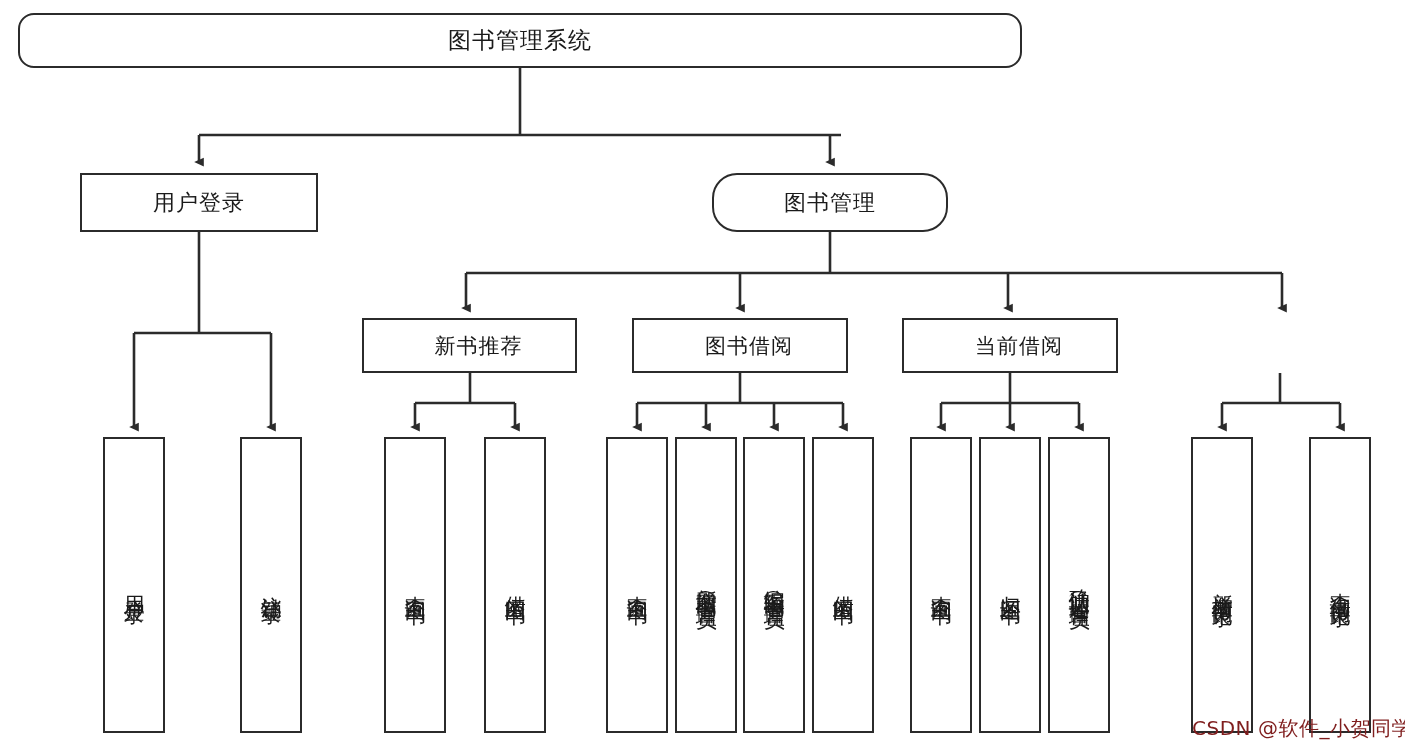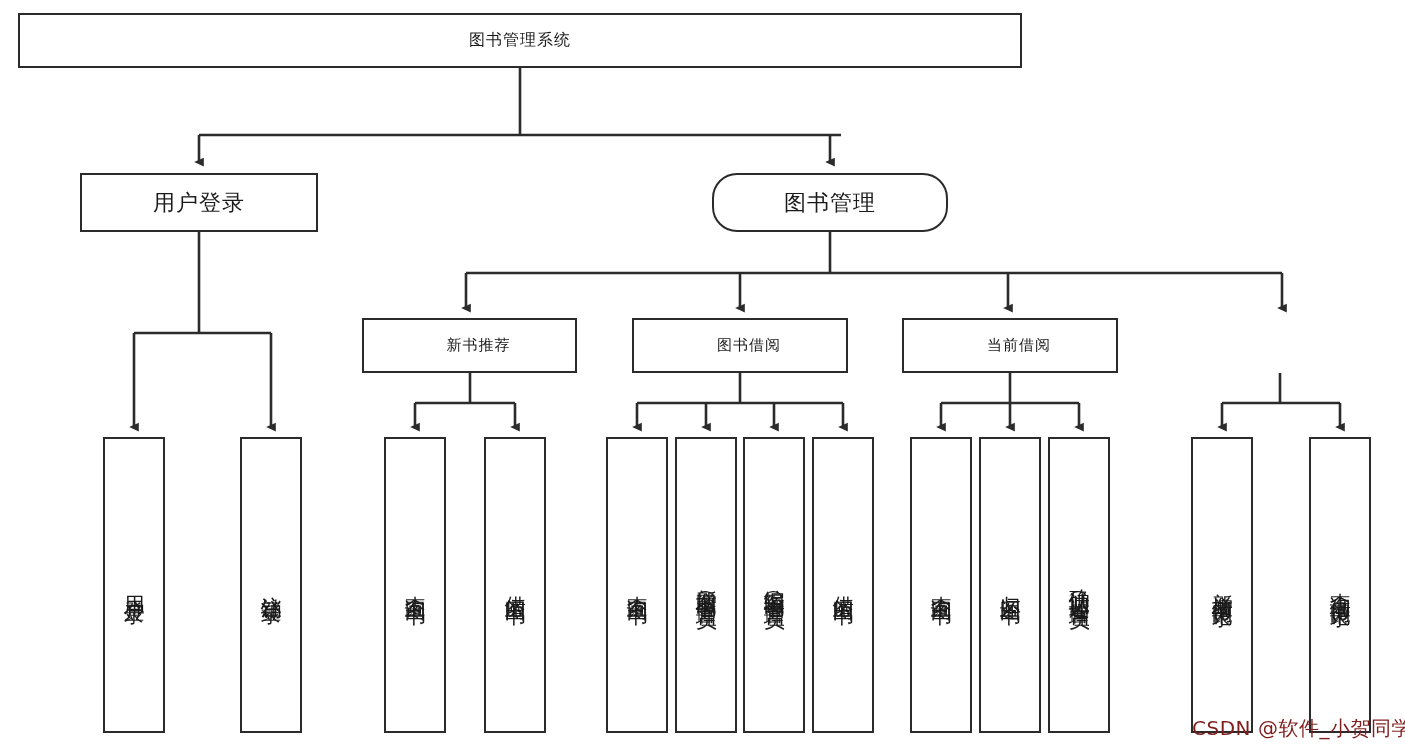--- a/index.html
+++ b/index.html
@@ -30,29 +30,30 @@
     position: absolute;
     box-sizing: border-box;
     background: #ffffff;
     border: 2.5px solid #2b2b2b;
     display: flex;
     align-items: center;
     justify-content: center;
     color: #1a1a1a;
   }
   .node.root {
-    font-size: 16px;
+    font-size: 23px;
     letter-spacing: 1px;
+    border-radius: 16px;
   }
   .node.level1 {
     font-size: 22px;
     letter-spacing: 1px;
   }
   .node.level2 {
-    font-size: 15px;
+    font-size: 21px;
     letter-spacing: 1px;
     padding-left: 18px;
   }
   .node.leaf {
     align-items: center;
     justify-content: center;
     padding: 6px 0;
   }
   .vlabel {
     writing-mode: vertical-rl;

